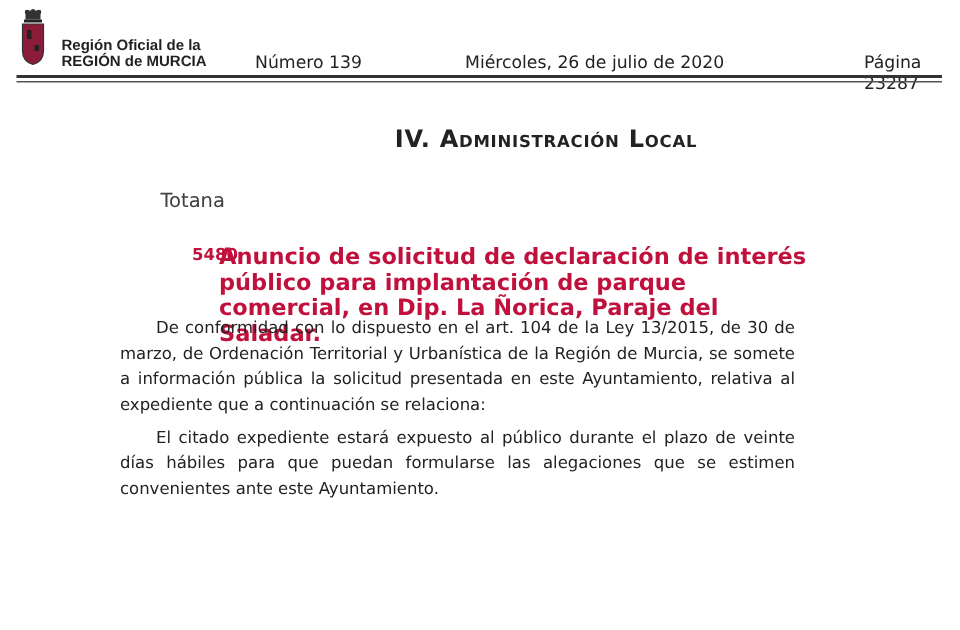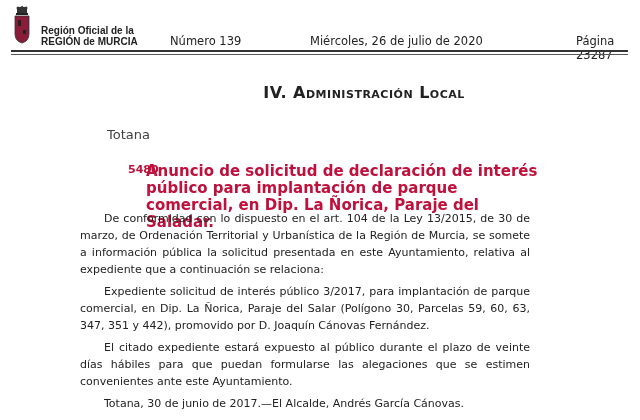--- a/index.html
+++ b/index.html
@@ -48,16 +48,14 @@
 <div class="rule2"></div>
 
 <div class="section">IV. Administración Local</div>
 <div class="place">Totana</div>
 
 <div class="num">5480</div>
 <div class="title">Anuncio de solicitud de declaración de interés público para implantación de parque comercial, en Dip. La Ñorica, Paraje del Saladar.</div>
 
 <div class="body" style="top:210px;">
   <p>De conformidad con lo dispuesto en el art. 104 de la Ley 13/2015, de 30 de marzo, de Ordenación Territorial y Urbanística de la Región de Murcia, se somete a información pública la solicitud presentada en este Ayuntamiento, relativa al expediente que a continuación se relaciona:</p>
-  <p>Expediente solicitud de interés público 3/2017, para implantación de parque comercial, en Dip. La Ñorica, Paraje del Salar (Polígono 30, Parcelas 59, 60, 63, 347, 351 y 442), promovido por D. Joaquín Cánovas Fernández.</p>
   <p>El citado expediente estará expuesto al público durante el plazo de veinte días hábiles para que puedan formularse las alegaciones que se estimen convenientes ante este Ayuntamiento.</p>
-  <p>Totana, 30 de junio de 2017.—El Alcalde, Andrés García Cánovas.</p>
 </div>
 
 </body></html>

